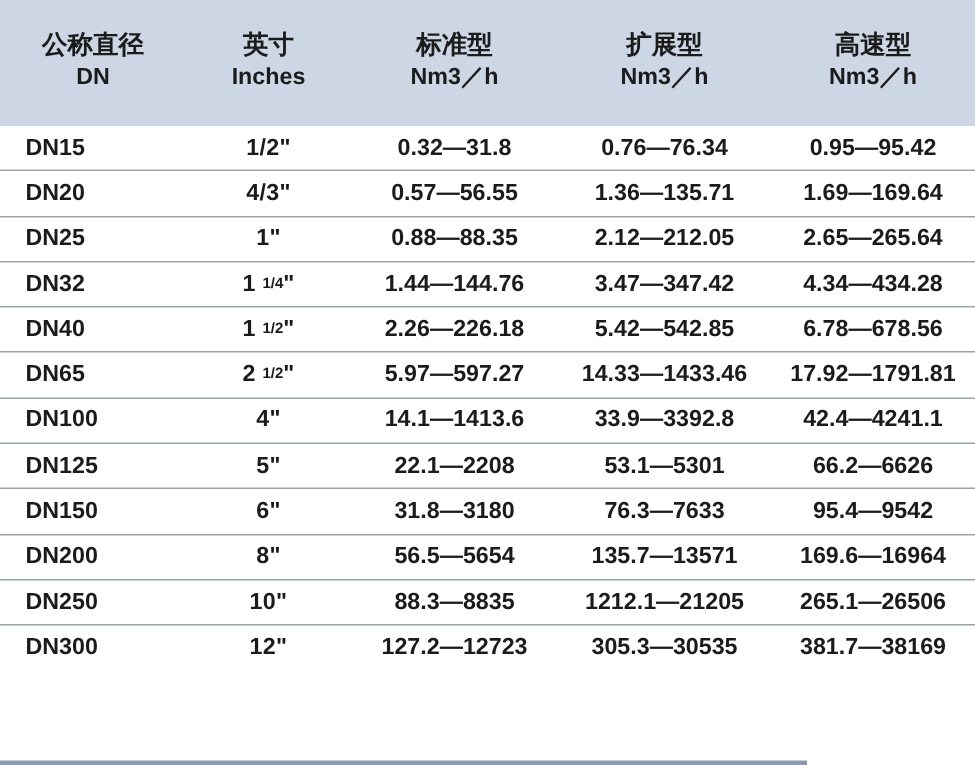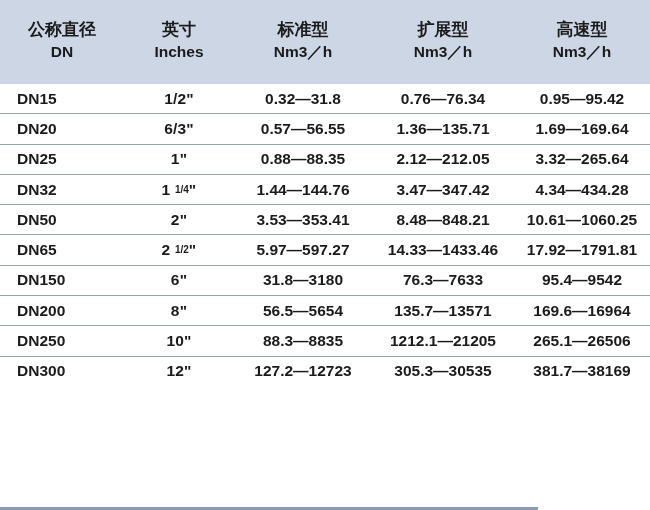--- a/index.html
+++ b/index.html
@@ -120,54 +120,68 @@
     <tbody id="tbody">
         <tr>
           <td class="dn">DN15</td>
           <td class="inch"><span>1/2</span><span>"</span></td>
           <td>0.32—31.8</td>
           <td>0.76—76.34</td>
           <td>0.95—95.42</td>
         </tr>
         <tr>
           <td class="dn">DN20</td>
-          <td class="inch"><span>6/3</span><span>"</span></td>
+          <td class="inch"><span>4/3</span><span>"</span></td>
           <td>0.57—56.55</td>
           <td>1.36—135.71</td>
           <td>1.69—169.64</td>
         </tr>
         <tr>
           <td class="dn">DN25</td>
           <td class="inch"><span>1</span><span>"</span></td>
           <td>0.88—88.35</td>
           <td>2.12—212.05</td>
-          <td>3.32—265.64</td>
+          <td>2.65—265.64</td>
         </tr>
         <tr>
           <td class="dn">DN32</td>
           <td class="inch"><span>1</span> <span class="frac">1/4</span><span>"</span></td>
           <td>1.44—144.76</td>
           <td>3.47—347.42</td>
           <td>4.34—434.28</td>
         </tr>
         <tr>
-          <td class="dn">DN50</td>
-          <td class="inch"><span>2</span><span>"</span></td>
-          <td>3.53—353.41</td>
-          <td>8.48—848.21</td>
-          <td>10.61—1060.25</td>
+          <td class="dn">DN40</td>
+          <td class="inch"><span>1</span> <span class="frac">1/2</span><span>"</span></td>
+          <td>2.26—226.18</td>
+          <td>5.42—542.85</td>
+          <td>6.78—678.56</td>
         </tr>
         <tr>
           <td class="dn">DN65</td>
           <td class="inch"><span>2</span> <span class="frac">1/2</span><span>"</span></td>
           <td>5.97—597.27</td>
           <td>14.33—1433.46</td>
           <td>17.92—1791.81</td>
         </tr>
         <tr>
+          <td class="dn">DN100</td>
+          <td class="inch"><span>4</span><span>"</span></td>
+          <td>14.1—1413.6</td>
+          <td>33.9—3392.8</td>
+          <td>42.4—4241.1</td>
+        </tr>
+        <tr>
+          <td class="dn">DN125</td>
+          <td class="inch"><span>5</span><span>"</span></td>
+          <td>22.1—2208</td>
+          <td>53.1—5301</td>
+          <td>66.2—6626</td>
+        </tr>
+        <tr>
           <td class="dn">DN150</td>
           <td class="inch"><span>6</span><span>"</span></td>
           <td>31.8—3180</td>
           <td>76.3—7633</td>
           <td>95.4—9542</td>
         </tr>
         <tr>
           <td class="dn">DN200</td>
           <td class="inch"><span>8</span><span>"</span></td>
           <td>56.5—5654</td>

